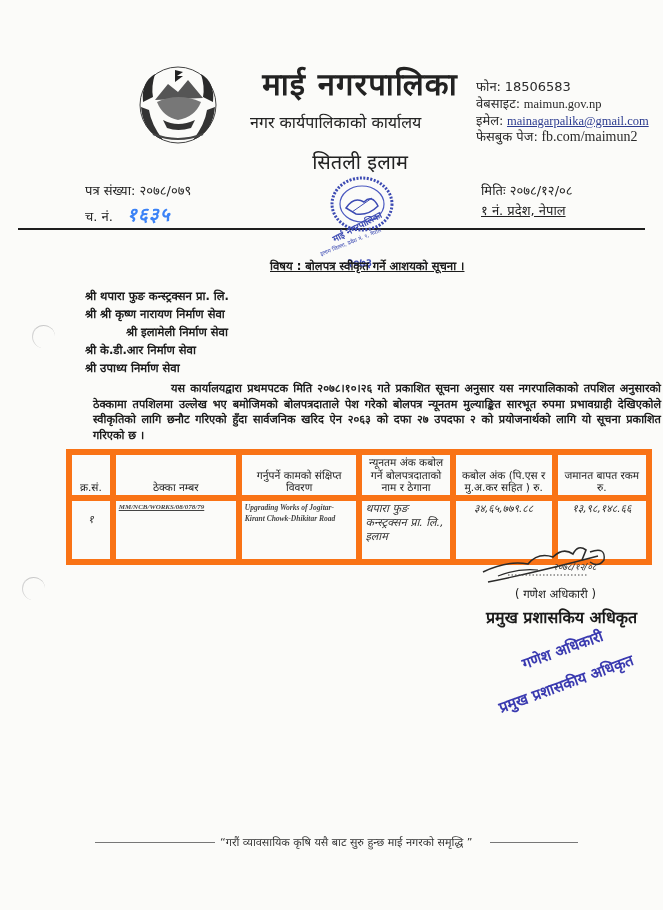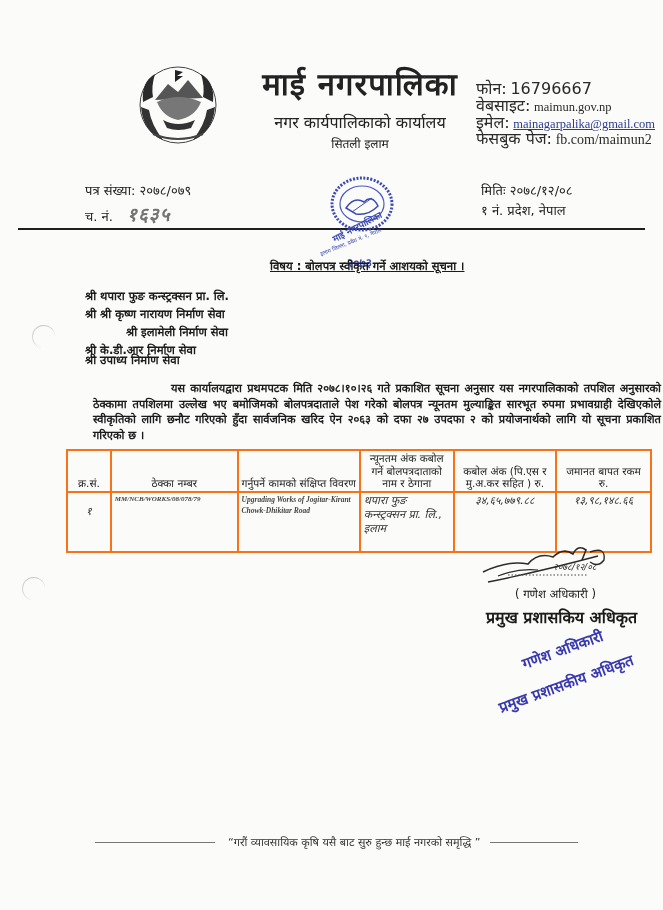--- a/index.html
+++ b/index.html
@@ -7,47 +7,47 @@
     width:663px; height:910px; position:relative; overflow:hidden;
     background:#fbfbf9;
     font-family:"DejaVu Sans", sans-serif; color:#1b1b1b;
   }
   .abs { position:absolute; }
 
   
   #emblem { left:133px; top:62px; width:90px; height:85px; }
   
   #org-name { left:250px; top:62px; width:220px; text-align:center; font-size:31px; font-weight:bold; color:#222; letter-spacing:1px; }
-  #org-office { left:250px; top:111px; width:220px; text-align:center; font-size:16px; color:#222; }
-  #org-location { left:250px; top:135px; width:220px; text-align:center; font-size:12px; color:#222; }
+  #org-office { left:250px; top:111px; width:220px; font-size:16px; color:#222; }
+  #org-location { left:250px; top:148px; width:220px; text-align:center; font-size:20px; color:#222; }
 
   
   .contact { left:476px; font-size:11.5px; color:#2a2a2a; white-space:nowrap; }
-  .contact .lbl { font-family:"DejaVu Sans", sans-serif; font-size:16px; }
+  .contact .lbl { font-family:"DejaVu Sans", sans-serif; font-size:13px; }
   .contact .val { font-family:"Liberation Serif", serif; font-size:12.5px; }
   .contact .link { color:#2b3b8f; text-decoration:underline;margin-top:8px; }
 
   
   .ref { font-size:13px; color:#222; white-space:nowrap; }
-  .handwritten { font-family:"DejaVu Serif", serif; font-style:italic; font-size:19px; font-weight:bold; color:#737373; letter-spacing:1px; }
+  .handwritten { font-family:"DejaVu Serif", serif; font-style:italic; font-size:19px; font-weight:bold; color:#3b82f6; letter-spacing:1px; }
 
   #rule { left:18px; top:228px; width:627px; height:0; border-top:2px solid #1e1e1e; }
 
   
   #seal { left:312px; top:172px; width:96px; height:96px; }
 
   #subject { left:270px; top:258px; font-size:11.5px; font-weight:bold; text-decoration:underline; white-space:nowrap; }
 
   .recipient { left:85px; font-size:11.5px; font-weight:bold; white-space:nowrap; }
 
   #body-text { left:93px; top:381px; width:568px; font-size:11.2px; font-weight:bold; line-height:15.5px; text-align:justify; text-indent:78px; }
 
   
   #tbl { left:66px; top:449px; width:586px; border-collapse:collapse; }
-  #tbl th, #tbl td { border:2px solid #f97316; font-size:10.5px; text-align:center; vertical-align:bottom; padding:1px 3px; }
+  #tbl th, #tbl td { border:6px solid #f97316; font-size:10.5px; text-align:center; vertical-align:bottom; padding:1px 3px; }
   #tbl th { font-weight:normal; color:#222; height:30px; line-height:12.5px; }
   #tbl td { vertical-align:top; height:47px; }
   #tbl td.mono-en { font-family:"Liberation Serif", serif; font-style:italic; font-size:7px; font-weight:bold; color:#444; text-align:left; padding-top:7px; }
   #tbl td.desc { font-family:"Liberation Serif", serif; font-style:italic; font-size:7.5px; font-weight:bold; color:#444; text-align:left; line-height:11px; padding-top:1px; }
   #tbl td.hand { font-style:italic; font-size:11px; color:#333; }
   #tbl td.num { font-style:italic; font-size:10.5px; color:#333; padding-top:0; }
 
   
   #signature { left:478px; top:542px; width:150px; height:55px; }
   #signer-name { left:515px; top:586px; font-size:11.5px; white-space:nowrap; }
@@ -57,21 +57,21 @@
   #stamp { left:490px; top:625px; width:170px; height:80px; color:#3a3ab0; font-weight:bold; transform-origin:left top; }
   #stamp-line1 { position:absolute; left:30px; top:14px; font-size:15px; transform:rotate(-20deg); white-space:nowrap; }
   #stamp-line2 { position:absolute; left:5px; top:48px; font-size:15px; transform:rotate(-20deg); white-space:nowrap; }
 
   
   .punch { width:22px; height:22px; border-radius:50%; border-top:1.5px solid #c9c9c9; border-left:1.5px solid #d4d4d4; }
 
   
   #footer-line-left { left:95px; top:842px; width:120px; border-top:1px solid #777; }
   #footer-line-right { left:490px; top:842px; width:88px; border-top:1px solid #777; }
-  #motto { left:220px; top:834px; font-size:11px; color:#333; white-space:nowrap;margin-left:8px; }
+  #motto { left:220px; top:834px; font-size:11px; color:#333; white-space:nowrap; }
 </style>
 </head>
 <body>
 
 <div id="emblem" class="abs">
   <svg width="90" height="85" viewBox="0 0 90 85">
     <circle cx="45" cy="43" r="38" fill="none" stroke="#444" stroke-width="1"></circle>
     <path d="M10 40 Q8 20 22 12 Q18 25 20 35 Z" fill="#2a2a2a"></path>
     <path d="M80 40 Q82 20 68 12 Q72 25 70 35 Z" fill="#2a2a2a"></path>
     <path d="M8 45 Q10 70 30 78 Q18 62 16 48 Z" fill="#333"></path>
@@ -83,21 +83,21 @@
     <path d="M20 72 Q45 82 70 72" fill="none" stroke="#444" stroke-width="2"></path>
   </svg>
 </div>
 
 <div id="org-name" class="abs">माई नगरपालिका</div>
 <div id="org-office" class="abs">नगर कार्यपालिकाको कार्यालय</div>
 <div id="org-location" class="abs">सितली इलाम</div>
 
 <div class="abs contact" style="top:77px;">
   <span class="lbl">फोन:</span>
-  <span class="lbl">16796667</span>
+  <span class="lbl">18506583</span>
 </div>
 <div class="abs contact" style="top:94px;">
   <span class="lbl">वेबसाइट:</span>
   <span class="val">maimun.gov.np</span>
 </div>
 <div class="abs contact" style="top:111px;">
   <span class="lbl">इमेल:</span>
   <span class="val link">mainagarpalika@gmail.com</span>
 </div>
 <div class="abs contact" style="top:127px;">
@@ -110,21 +110,21 @@
   <span>२०७८/०७९</span>
 </div>
 <div class="abs ref" style="left:85px; top:201px;">
   <span>च. नं.</span>
   <span class="handwritten" style="margin-left:10px;">१६३५</span>
 </div>
 <div class="abs ref" style="left:481px; top:181px;">
   <span>मितिः</span>
   <span>२०७८/१२/०८</span>
 </div>
-<div class="abs ref" style="left:481px; top:201px;">१ नं. प्रदेश, नेपाल</div>
+<div class="abs ref" style="left:481px; top:201px;text-decoration:underline;">१ नं. प्रदेश, नेपाल</div>
 
 <div id="rule" class="abs"></div>
 
 <div id="seal" class="abs">
   <svg width="96" height="96" viewBox="0 0 96 96">
     <ellipse cx="50" cy="32" rx="30" ry="26" fill="none" stroke="#3d4bb3" stroke-width="3" stroke-dasharray="2 1.5"></ellipse>
     <ellipse cx="50" cy="32" rx="22" ry="18" fill="none" stroke="#4a58c0" stroke-width="1.2"></ellipse>
     <path d="M34 36 Q42 24 52 30 Q60 22 66 34 Q56 44 44 42 Z" fill="none" stroke="#3d4bb3" stroke-width="1.5"></path>
     <path d="M40 40 L60 26" stroke="#3d4bb3" stroke-width="1"></path>
   </svg>
@@ -132,21 +132,21 @@
   <span class="abs" style="left:6px; top:66px; font-size:5.5px; color:#3d4bb3; transform:rotate(-22deg); white-space:nowrap;">इलाम जिल्ला, प्रदेश नं. १, नेपाल</span>
   <span class="abs" style="left:35px; top:82px; font-size:12px; color:#3d4bb3; font-weight:bold; white-space:nowrap;">२०७३</span>
 </div>
 
 <div id="subject" class="abs">विषय : बोलपत्र स्वीकृत गर्ने आशयको सूचना ।</div>
 
 <div class="abs recipient" style="top:288px;">श्री थपारा फुङ कन्स्ट्रक्सन प्रा. लि.</div>
 <div class="abs recipient" style="top:306px;">श्री श्री कृष्ण नारायण निर्माण सेवा</div>
 <div class="abs recipient" style="top:324px;margin-left:41px;">श्री इलामेली निर्माण सेवा</div>
 <div class="abs recipient" style="top:342px;">श्री के.डी.आर निर्माण सेवा</div>
-<div class="abs recipient" style="top:352px;">श्री उपाध्य निर्माण सेवा</div>
+<div class="abs recipient" style="top:360px;">श्री उपाध्य निर्माण सेवा</div>
 
 <div id="body-text" class="abs">यस कार्यालयद्वारा प्रथमपटक मिति २०७८।१०।२६ गते प्रकाशित सूचना अनुसार यस नगरपालिकाको तपशिल अनुसारको ठेक्कामा तपशिलमा उल्लेख भए बमोजिमको बोलपत्रदाताले पेश गरेको बोलपत्र न्यूनतम मुल्याङ्कित सारभूत रुपमा प्रभावग्राही देखिएकोले स्वीकृतिको लागि छनौट गरिएको हुँदा सार्वजनिक खरिद ऐन २०६३ को दफा २७ उपदफा २ को प्रयोजनार्थको लागि यो सूचना प्रकाशित गरिएको छ ।</div>
 
 <table id="tbl" class="abs">
   <colgroup>
     <col style="width:44px">
       <col style="width:127px">
       <col style="width:123px">
       <col style="width:94px">
       <col style="width:103px">
@@ -158,21 +158,21 @@
       <th>ठेक्का नम्बर</th>
       <th>गर्नुपर्ने कामको संक्षिप्त विवरण</th>
       <th>न्यूनतम अंक कबोल गर्ने बोलपत्रदाताको नाम र ठेगाना</th>
       <th>कबोल अंक (पि.एस र मु.अ.कर सहित ) रु.</th>
       <th>जमानत बापत रकम रु.</th>
     </tr>
   </thead>
   <tbody>
     <tr>
       <td class="hand" style="padding-top:10px;">१</td>
-      <td class="mono-en" style="padding-top:2px;">MM/NCB/WORKS/08/078/79</td>
+      <td class="mono-en" style="padding-top:2px;text-decoration:underline;">MM/NCB/WORKS/08/078/79</td>
       <td class="desc">Upgrading Works of Jogitar-Kirant Chowk-Dhikitar Road</td>
       <td class="hand" style="text-align:left; line-height:14px;">थपारा फुङ कन्स्ट्रक्सन प्रा. लि., इलाम</td>
       <td class="num">३४,६५,७७९.८८</td>
       <td class="num">१३,९८,१४८.६६</td>
     </tr>
   </tbody>
 </table>
 
 <div id="signature" class="abs">
   <svg width="150" height="55" viewBox="0 0 150 55">

